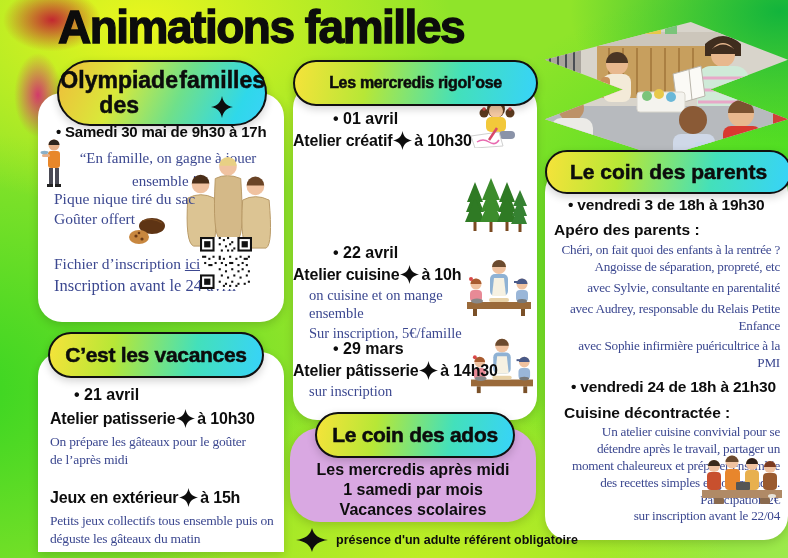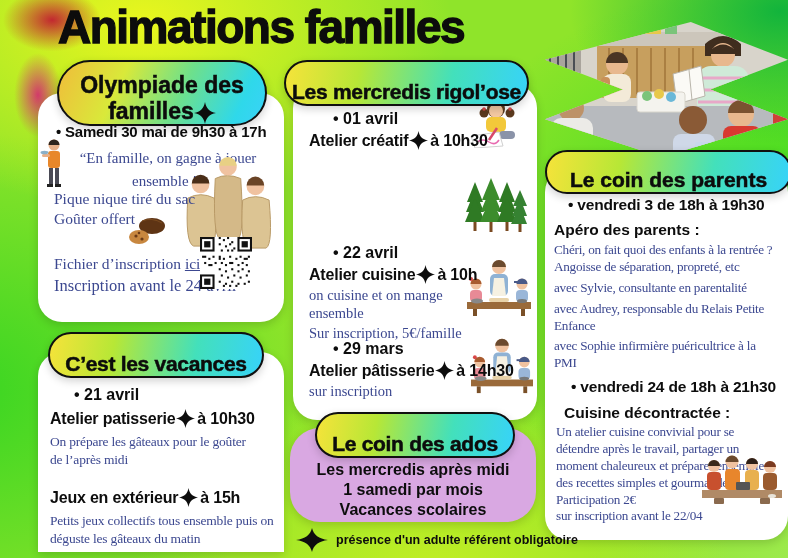--- a/index.html
+++ b/index.html
@@ -16,21 +16,21 @@
       radial-gradient(ellipse 500px 360px at -6% 70%, #36d522 0%, rgba(54,213,34,0) 72%),
       radial-gradient(ellipse 400px 250px at 55% 103%, #c2ee24 0%, rgba(194,238,36,0) 75%),
       radial-gradient(ellipse 280px 190px at 101% 101%, #9dea4f 0%, rgba(157,234,79,0) 75%);
   }
   .title{
     position:absolute;left:58px;top:0;font-size:46px;font-weight:bold;color:#0c0c0c;
     letter-spacing:-1.5px;-webkit-text-stroke:1.3px #0c0c0c;white-space:nowrap;z-index:2;
   }
   .card{position:absolute;background:#fff;border-radius:24px;box-shadow:0 3px 10px rgba(0,0,0,.16);z-index:1;}
   .pill{
-    position:absolute;z-index:6;display:flex;flex-direction:column;align-items:center;justify-content:flex-end;
+    position:absolute;z-index:6;display:flex;flex-direction:row;align-items:center;justify-content:center;
     border:2px solid #101010;border-radius:40px;font-weight:bold;color:#0c0c0c;
     -webkit-text-stroke:.5px #0c0c0c;text-align:center;
     background:linear-gradient(100deg,#f6e33a 0%,#b7e736 30%,#43e0bb 68%,#37d3f9 100%);
     box-shadow:0 3px 8px rgba(0,0,0,.18);
   }
   .pill-olympiade{background:linear-gradient(115deg,#f0bc3a 0%,#d9e93a 30%,#6fe08a 58%,#2fd8ea 86%,#3ad2f8 100%);}
   .bold{font-weight:bold;color:#0d0d0d;}
   .serif{font-family:"Liberation Serif","DejaVu Serif",serif;color:#3c4890;}
   .sp{fill:#0d0d0d;}
   .line-sp{width:19px;height:19px;vertical-align:-4px;margin:0 2px 0 1px;}
@@ -45,34 +45,34 @@
   #oly-sacks{position:absolute;right:10px;top:64px;width:94px;height:94px;}
   #oly-info{position:absolute;left:16px;top:96px;font-size:15.5px;line-height:1.27;}
   #oly-bread{position:absolute;left:88px;top:122px;width:40px;height:32px;}
   #oly-file{position:absolute;left:16px;top:162px;font-size:15.5px;white-space:nowrap;}
   #oly-file .link{text-decoration:underline;cursor:pointer;}
   #oly-deadline{position:absolute;left:16px;top:183px;font-size:16.5px;white-space:nowrap;}
   #oly-qr{position:absolute;left:162px;top:144px;width:52px;height:52px;}
 
   
   #mercredis-card{left:293px;top:84px;width:244px;height:336px;}
-  #mercredis-pill{left:284px;top:60px;width:241px;height:42px;font-size:21px;letter-spacing:-.3px;}
+  #mercredis-pill{left:293px;top:60px;width:241px;height:42px;font-size:16px;letter-spacing:-.3px;}
   .event{position:absolute;left:0;width:100%;}
   .ev-date{font-size:16px;padding-left:40px;margin-bottom:3px;}
-  .ev-title{font-size:16px;padding-left:16px;white-space:nowrap;letter-spacing:-.2px;}
+  .ev-title{font-size:16px;white-space:nowrap;letter-spacing:-.2px;}
   .ev-note{font-size:14.5px;padding-left:16px;line-height:1.25;margin-top:2px;}
   #ev1{top:26px;} #ev2{top:98px;} #ev3{top:160px;} #ev4{top:256px;}
   #ev3 .note1{max-width:160px;}
   #girl-ill{position:absolute;right:14px;top:12px;width:54px;height:52px;}
   #trees-ill{position:absolute;right:10px;top:94px;width:62px;height:56px;}
   #cook1-ill{position:absolute;right:6px;top:174px;width:64px;height:58px;}
   #cook2-ill{position:absolute;right:4px;top:252px;width:62px;height:58px;}
 
   
-  #parents-card{left:545px;top:168px;width:243px;height:372px;}
+  #parents-card{left:545px;top:168px;width:243px;height:372px;text-align:right;}
   #parents-pill{left:545px;top:150px;width:243px;height:40px;font-size:21px;}
   #par-s1-date{position:absolute;left:23px;top:28px;font-size:15.5px;white-space:nowrap;letter-spacing:-.2px;}
   #par-s1-title{position:absolute;left:9px;top:53px;font-size:15.5px;}
   #par-s1-text{position:absolute;left:9px;top:74px;width:226px;font-size:13.2px;line-height:1.28;letter-spacing:-.25px;}
   #par-s1-text div{margin:0 0 4px 0;}
   #par-s2-date{position:absolute;left:26px;top:210px;font-size:15.5px;white-space:nowrap;letter-spacing:-.2px;}
   #par-s2-title{position:absolute;left:11px;top:236px;font-size:15.5px;margin-left:8px;}
   #par-s2-text{position:absolute;left:11px;top:256px;width:224px;font-size:13.2px;line-height:1.28;letter-spacing:-.25px;}
   #par-s2-text div{margin:0;}
   #par-ill{position:absolute;right:6px;top:282px;width:80px;height:58px;z-index:2;}

